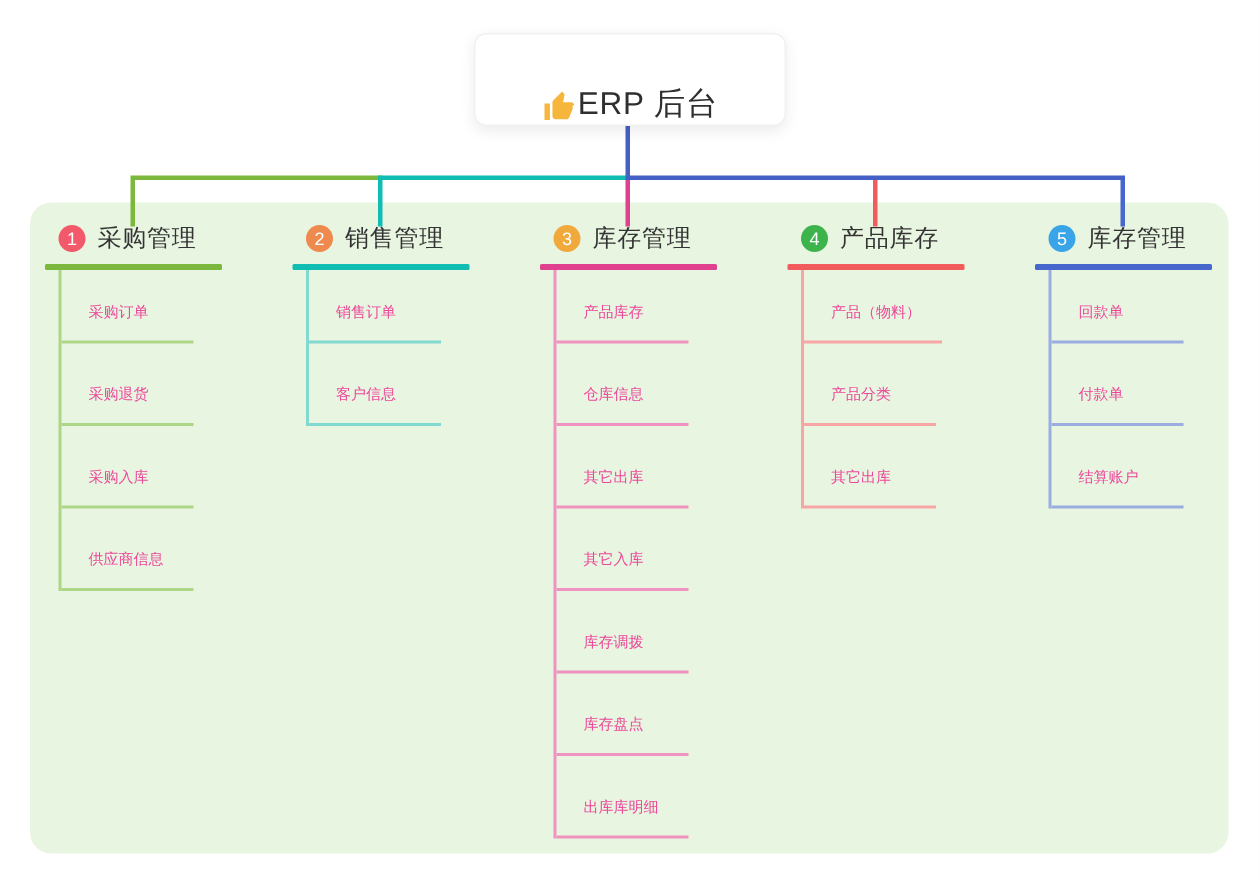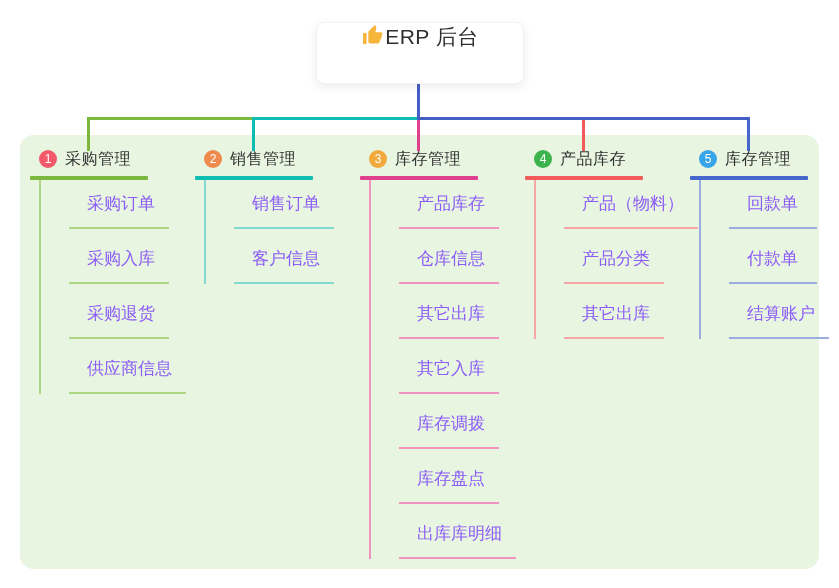--- a/index.html
+++ b/index.html
@@ -7,21 +7,21 @@
   .canvas{position:relative;width:839px;height:588px;background:#ffffff;overflow:hidden;}
 
   
   .panel{position:absolute;left:20px;top:135px;width:799px;height:434px;
          background:#e8f5e1;border-radius:14px;}
 
   
   .root-card{position:absolute;left:316px;top:22px;width:206px;height:60px;
              background:#ffffff;border:1px solid #f1f1f1;border-radius:8px;
              box-shadow:0 3px 10px rgba(0,0,0,.08);
-             display:flex;align-items:flex-start;justify-content:center;z-index:3;}
+             display:flex;align-items:flex-end;justify-content:center;z-index:3;}
   .root-title{font-size:21px;color:#2f2f2f;letter-spacing:.5px;}
   .thumb-icon{width:24px;height:24px;display:block;}
 
   
   .line{position:absolute;}
   .root-stem{left:417px;top:82px;width:3px;height:36px;}
   .bus{top:117px;height:3px;}
   .bus-1{left:87px;width:168px;}
   .bus-2{left:252px;width:166px;}
   .bus-3{left:417px;width:333px;}
@@ -36,21 +36,21 @@
   .branch-title{display:flex;align-items:center;gap:8px;padding-left:9px;height:22px;}
   .badge{width:18px;height:18px;border-radius:50%;flex:0 0 18px;
          display:flex;align-items:center;justify-content:center;
          color:#fff;font-size:12px;line-height:1;background:var(--badge);}
   .branch-label{font-size:16px;font-weight:400;color:#333;white-space:nowrap;letter-spacing:.5px;}
   .branch-underline{width:118px;height:4px;margin-top:6px;background:var(--c);border-radius:1px;}
   .branch-items{list-style:none;margin:0 0 0 9px;padding:0;border-left:2px solid var(--light);}
   .branch-items li{height:55px;box-sizing:border-box;width:fit-content;min-width:88px;
                    display:flex;align-items:flex-end;white-space:nowrap;
                    padding:0 14px 12px 18px;border-bottom:2px solid var(--light);
-                   font-size:17px;color:#8b5cf6;margin-left:28px;}
+                   font-size:10px;color:#ec4899;}
   .branch-items li:first-child{height:49px;}
 </style>
 </head>
 <body>
 
 <div class="canvas">
 
   <div class="panel" style="background: rgb(232, 245, 225);"></div>
 
   <div class="line root-stem" style="background: rgb(68, 96, 198);"></div>
@@ -71,22 +71,22 @@
   </div>
 
   <div class="branch branch-1" style="--c: #7cb83d; --light: #aed687; --badge: #f2596a;">
     <div class="branch-title">
       <span class="badge">1</span>
       <span class="branch-label">采购管理</span>
     </div>
     <div class="branch-underline"></div>
     <ul class="branch-items">
       <li>采购订单</li>
+      <li>采购退货</li>
       <li>采购入库</li>
-      <li>采购退货</li>
       <li>供应商信息</li>
     </ul>
   </div>
 
   <div class="branch branch-2" style="--c: #10bdb2; --light: #82d9d0; --badge: #ef8a4e;">
     <div class="branch-title">
       <span class="badge">2</span>
       <span class="branch-label">销售管理</span>
     </div>
     <div class="branch-underline"></div>

